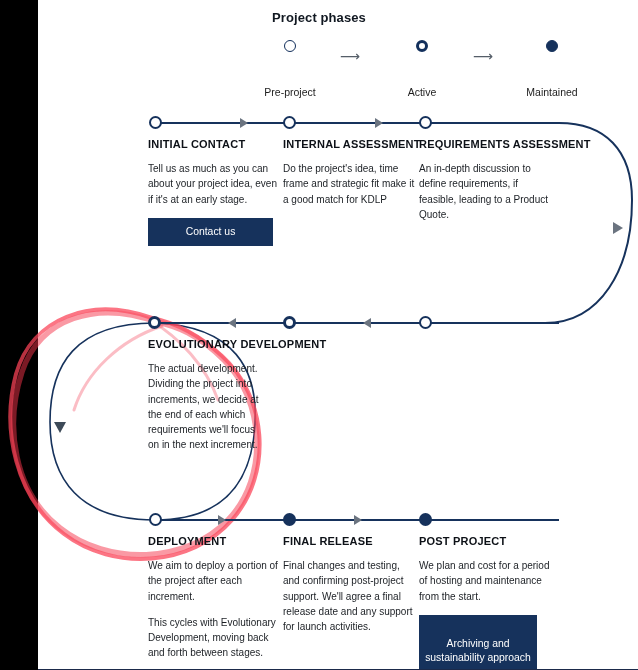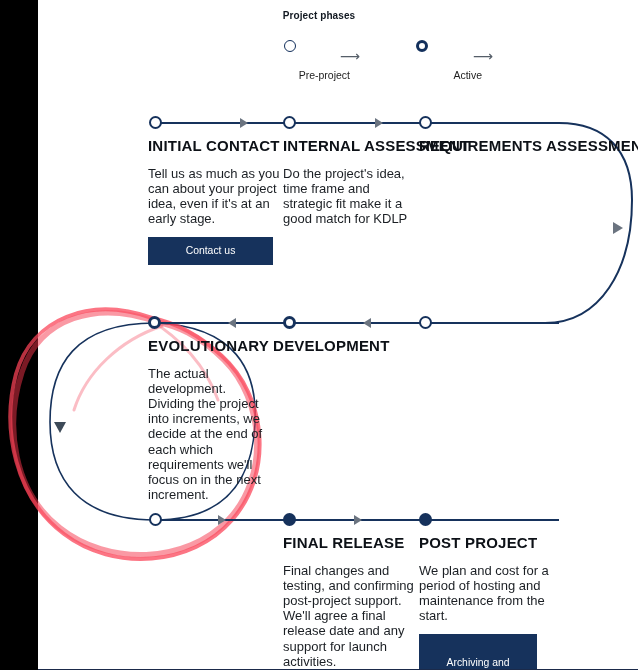--- a/index.html
+++ b/index.html
@@ -21,29 +21,28 @@
   
   .bottom-rule {
     position:absolute; left:38px; right:0; bottom:0; height:1px;
     background:#1b2a4a;
   }
 
   
   .legend-title {
     position:absolute; left:0; right:0; top:10px;
     text-align:center;
-    font-size:10px; font-weight:bold; color:#111821;
+    font-size:13px; font-weight:bold; color:#111821;
     letter-spacing:0.1px;
   }
   .legend-row { position:absolute; left:0; top:38px; width:638px; height:40px; }
   .legend-item { position:absolute; text-align:center; width:120px; }
   .legend-item .lbl {
-    font-size:10.5px; color:#1d1d1d; margin-top:13px; display:block;
+    font-size:10.5px; color:#1d1d1d; margin-top:30px; display:block;
     white-space:nowrap;
-    text-align:right;
   }
   .dot { width:12px; height:12px; border-radius:50%; display:inline-block; }
   .dot-open   { background:#ffffff; border:1.6px solid #13305c; }
   .dot-active { background:#ffffff; border:3.4px solid #13305c; }
   .dot-filled { background:#16325c; border:1.6px solid #16325c; }
   .legend-arrow {
     position:absolute; top:10px; font-size:14px; color:#555e68;
   }
 
   
@@ -72,27 +71,27 @@
   }
   .arrow-left {
     border-top:5px solid transparent; border-bottom:5px solid transparent;
     border-right:8px solid #6b7480;
   }
 
   
   .card { position:absolute; width:132px; }
   .card h3 {
     margin:0 0 11px 0;
-    font-size:15px; font-weight:bold; color:#0d1117;
+    font-size:11px; font-weight:bold; color:#0d1117;
     letter-spacing:0.2px; line-height:1.1;
     white-space:nowrap;
   }
   .card p {
     margin:0 0 11px 0;
-    font-size:13px; line-height:15.2px; color:#1b1f24;
+    font-size:10px; line-height:15.2px; color:#1b1f24;
   }
   .card p.note { font-style:italic; font-size:9.4px; line-height:14px; }
   .btn {
     display:block; background:#16325c; color:#ffffff;
     font-size:10.4px; text-align:center;
     padding:7px 22px; line-height:14px;
     border:none; cursor:pointer; width:125px;
     font-family:"Liberation Sans", sans-serif;
   }
   .btn.two-line { width:118px; padding:22px 4px; }
@@ -114,20 +113,24 @@
       <span class="lbl">Pre-project</span>
     </div>
     <div class="legend-arrow" style="left:340px;">⟶</div>
 
     <div class="legend-item" style="left:362px;top:0;">
       <span class="dot dot-active"></span>
       <span class="lbl">Active</span>
     </div>
     <div class="legend-arrow" style="left:473px;">⟶</div>
 
+    <div class="legend-item" style="left:492px;top:0;">
+      <span class="dot dot-filled"></span>
+      <span class="lbl">Maintained</span>
+    </div>
   </div>
 
   <svg class="overlay" viewBox="0 0 638 670">
 
     <path d="M 559 123 C 605 123, 632 150, 632 200 C 632 270, 600 323, 545 323" fill="none" stroke="#16325c" stroke-width="2"></path>
     <polygon points="613,222 623,228 613,234" fill="#6b7480"></polygon>
 
     <path d="M 155 323 C 75 323, 50 365, 50 422 C 50 480, 80 520, 155 520" fill="none" stroke="#16325c" stroke-width="1.6"></path>
     <path d="M 155 323 C 235 326, 258 370, 255 424 C 252 480, 225 520, 155 520" fill="none" stroke="#16325c" stroke-width="1.6"></path>
     <polygon points="54,422 66,422 60,433" fill="#3d4a58"></polygon>
@@ -158,20 +161,21 @@
     <button class="btn">Contact us</button>
   </div>
 
   <div class="card" style="left:283px;top:138px;">
     <h3>INTERNAL ASSESSMENT</h3>
     <p>Do the project's idea, time frame and strategic fit make it a good match for KDLP</p>
   </div>
 
   <div class="card" style="left:419px;top:138px;">
     <h3>REQUIREMENTS ASSESSMENT</h3>
+    <p>An in-depth discussion to define requirements, if feasible, leading to a Product Quote.</p>
   </div>
 
   <div class="track" style="left:155px;top:322px;width:404px;"></div>
   <div class="node node-open-thick" style="left:148px;top:316px;"></div>
   <div class="node node-open-thick" style="left:283px;top:316px;"></div>
   <div class="node node-open" style="left:419px;top:316px;"></div>
   <div class="arrowhead arrow-left" style="left:228px;top:318px;"></div>
   <div class="arrowhead arrow-left" style="left:363px;top:318px;"></div>
 
   <div class="card" style="left:148px;top:338px;width:120px;">
@@ -181,20 +185,25 @@
 
 
 
   <div class="track" style="left:155px;top:519px;width:404px;"></div>
   <div class="node node-open" style="left:149px;top:513px;"></div>
   <div class="node node-fill" style="left:283px;top:513px;"></div>
   <div class="node node-fill" style="left:419px;top:513px;"></div>
   <div class="arrowhead arrow-right" style="left:218px;top:515px;"></div>
   <div class="arrowhead arrow-right" style="left:354px;top:515px;"></div>
 
+  <div class="card" style="left:148px;top:535px;">
+    <h3>DEPLOYMENT</h3>
+    <p>We aim to deploy a portion of the project after each increment.</p>
+    <p>This cycles with Evolutionary Development, moving back and forth between stages.</p>
+  </div>
 
   <div class="card" style="left:283px;top:535px;">
     <h3>FINAL RELEASE</h3>
     <p>Final changes and testing, and confirming post-project support. We'll agree a final release date and any support for launch activities.</p>
   </div>
 
   <div class="card" style="left:419px;top:535px;">
     <h3>POST PROJECT</h3>
     <p>We plan and cost for a period of hosting and maintenance from the start.</p>
     <button class="btn two-line">Archiving and sustainability approach</button>

